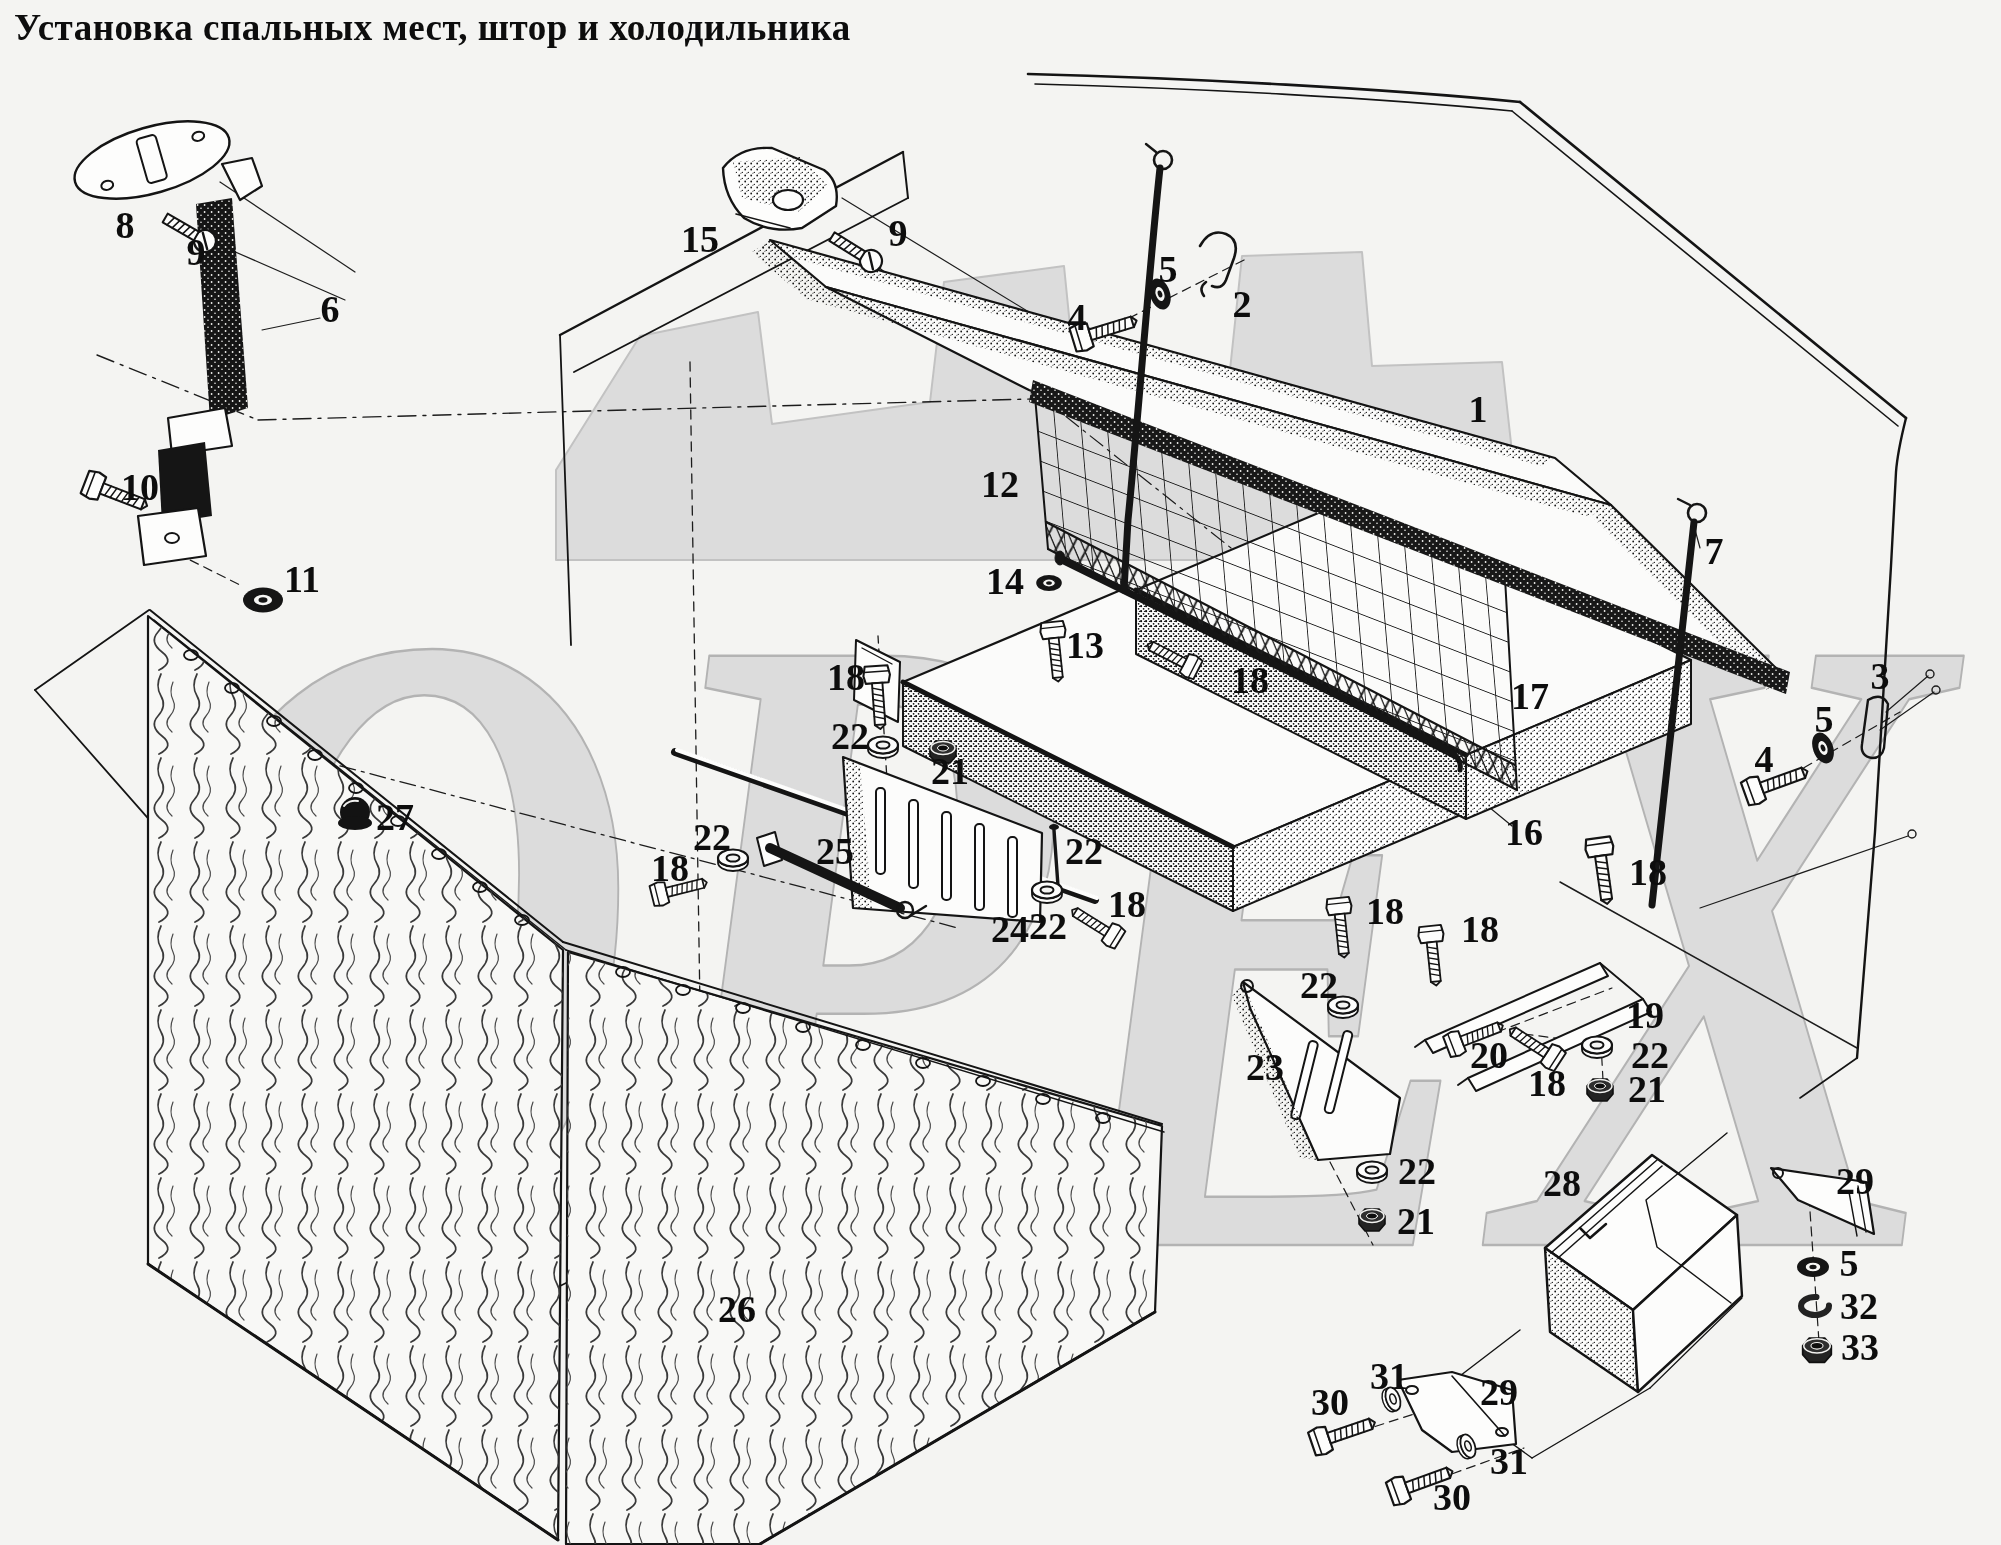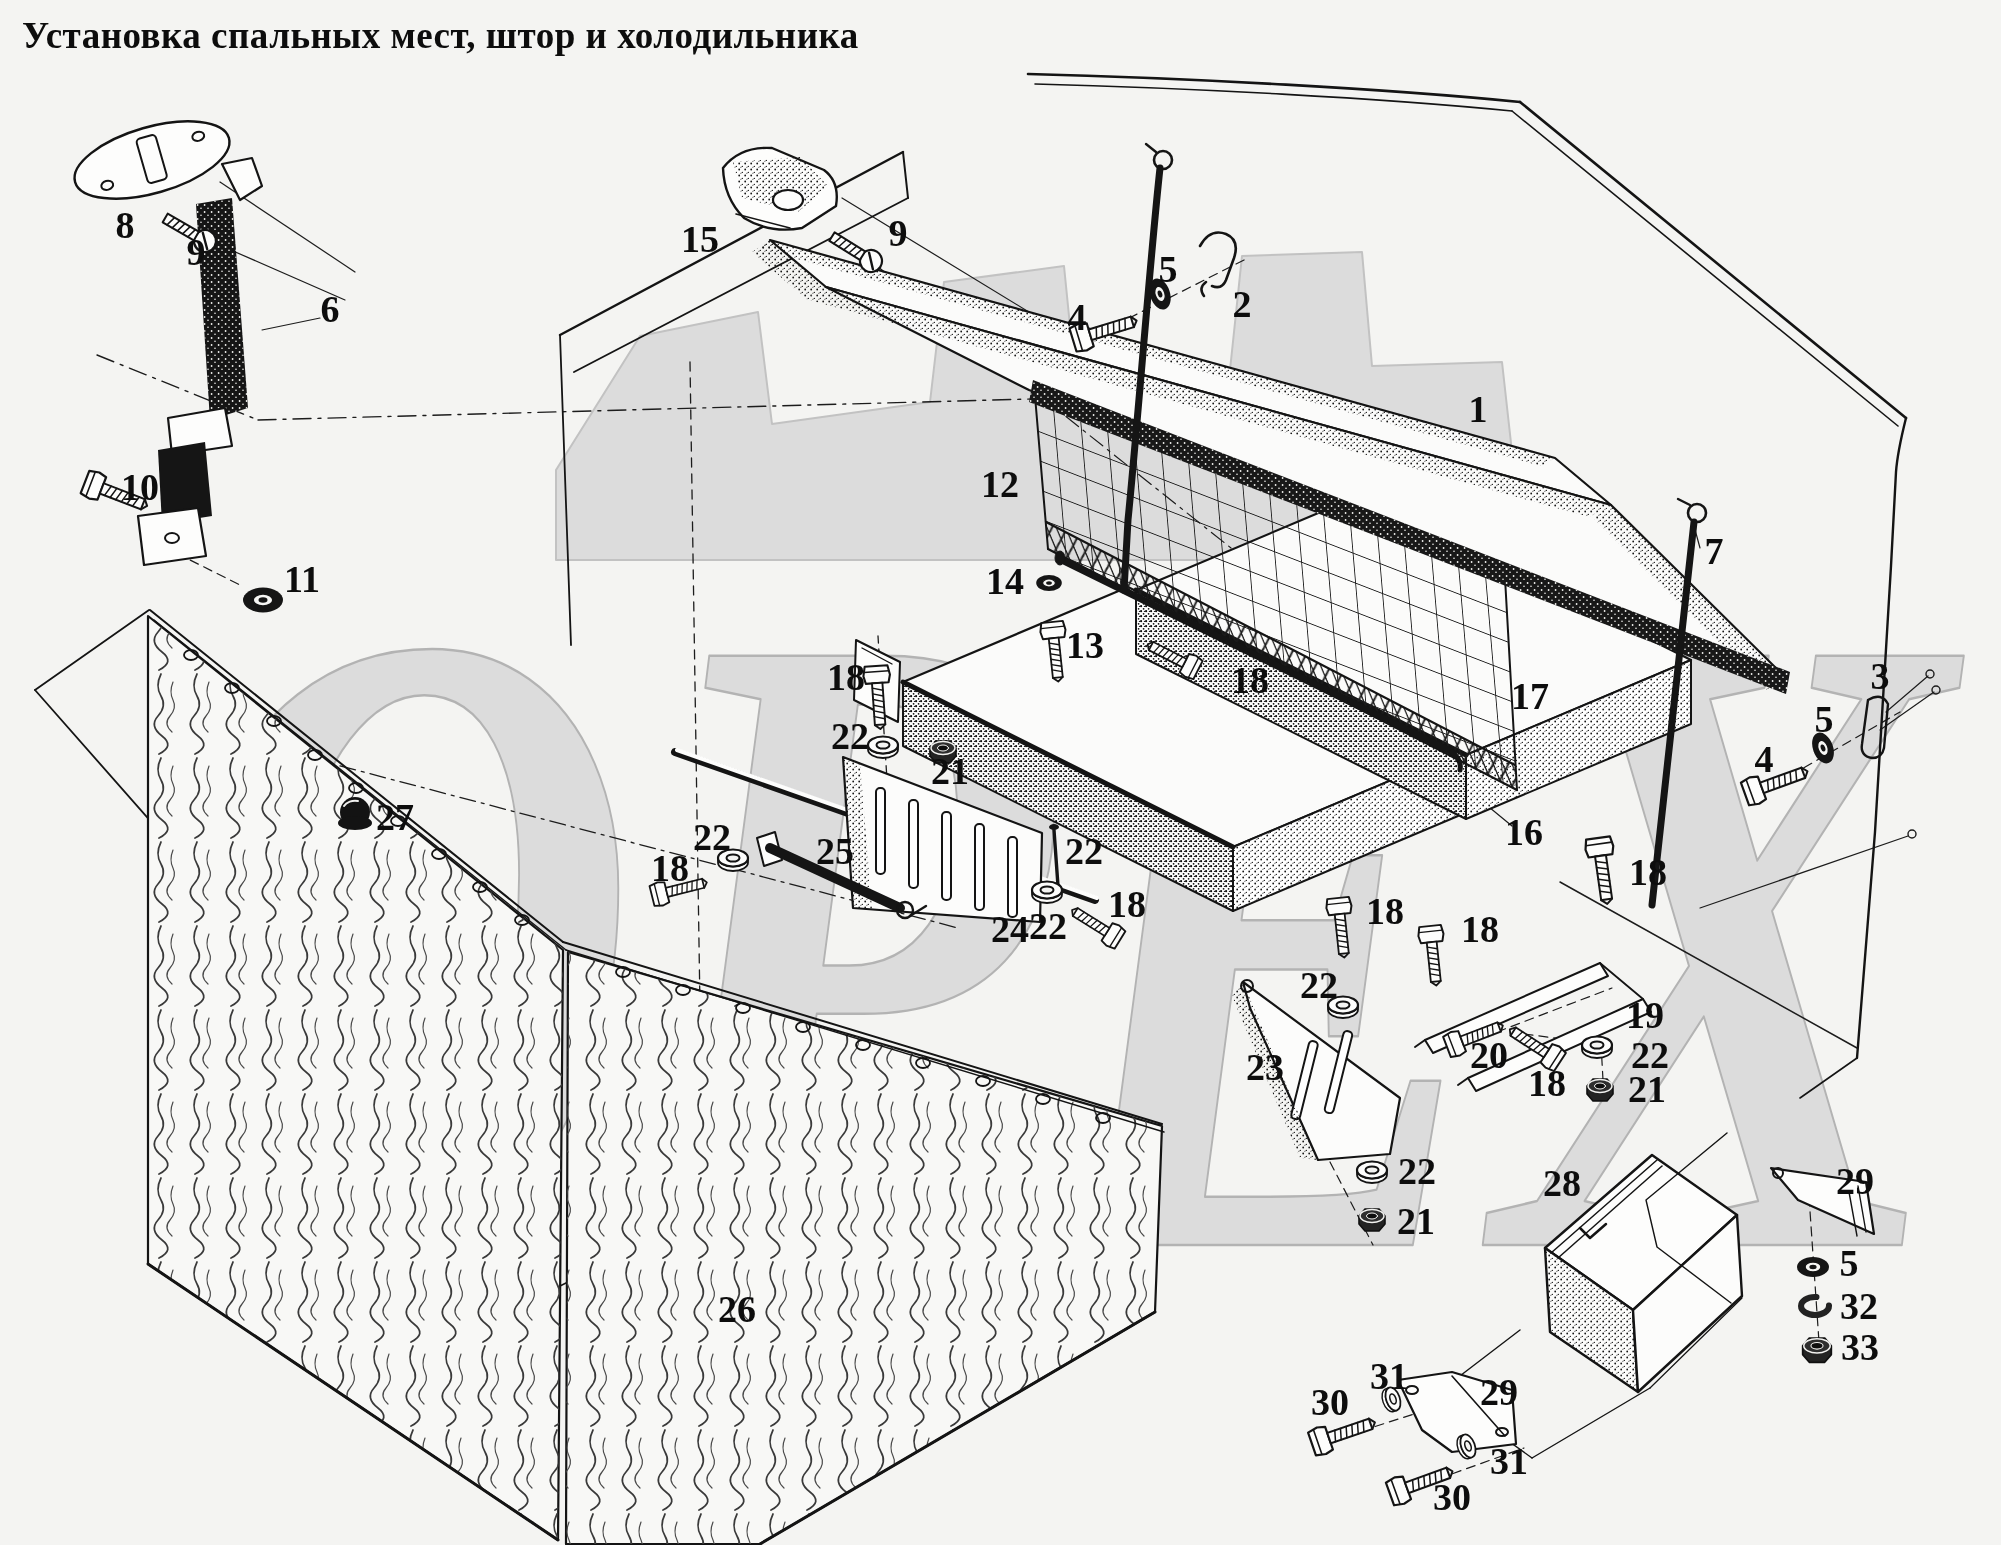--- a/index.html
+++ b/index.html
@@ -4,21 +4,21 @@
 <style>
   html,body{margin:0;padding:0;background:#ffffff;}
   .page{
     position:relative;
     width:2001px;height:1545px;
     background:var(--bg,#f4f4f2);
     overflow:hidden;
     font-family:"Liberation Serif","DejaVu Serif",serif;
   }
   .page h1{
-    position:absolute;left:14px;top:6px;margin:8px;
+    position:absolute;left:14px;top:6px;margin:0;
     font-size:37px;font-weight:bold;color:#0d0d0d;
     letter-spacing:.5px;z-index:5;
   }
   svg.diagram{position:absolute;left:0;top:0;z-index:1;}
   svg text.lbl{
     font-family:"Liberation Serif","DejaVu Serif",serif;
     font-size:38px;font-weight:bold;fill:#0d0d0d;
   }
 </style>
 </head>

